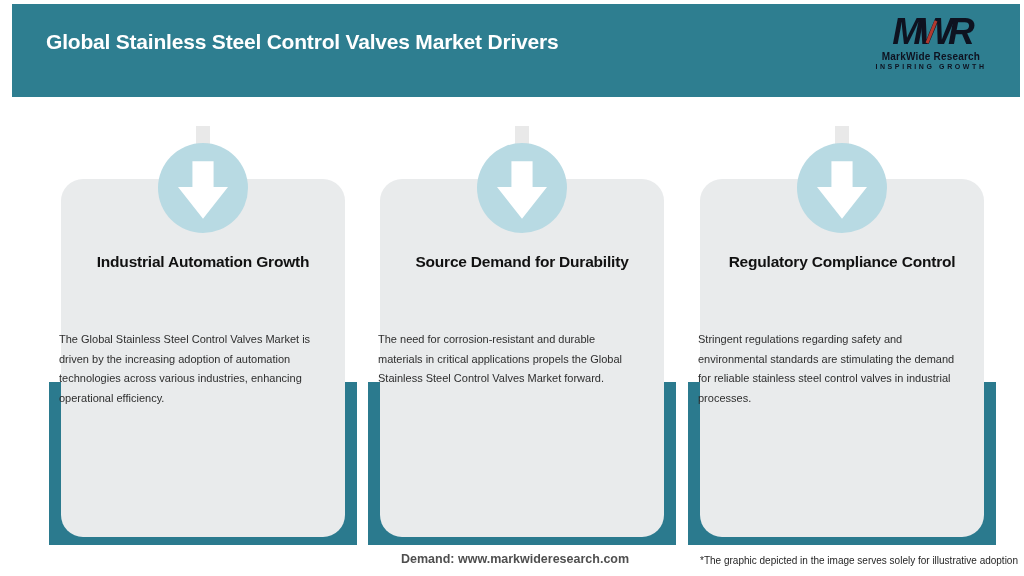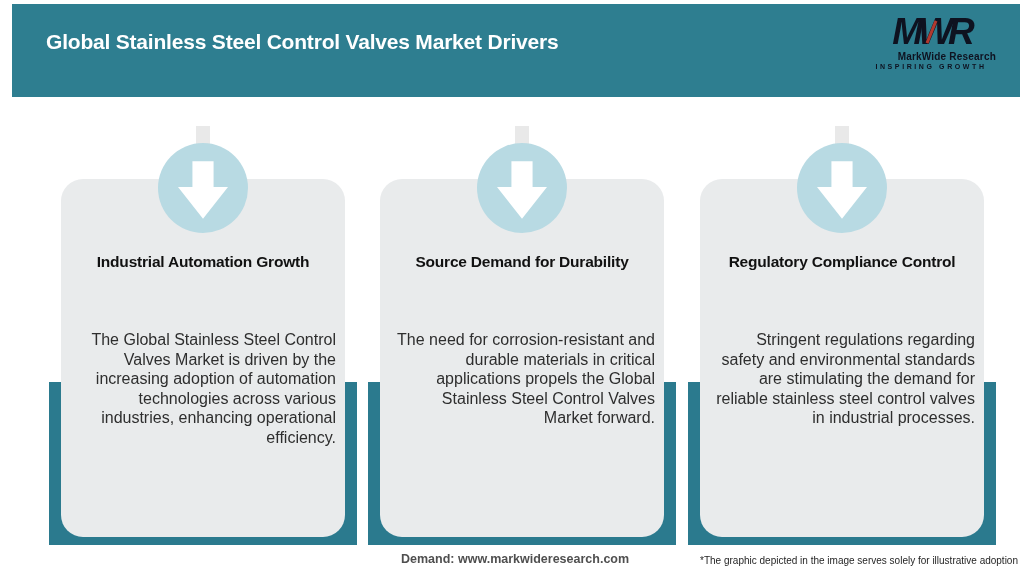--- a/index.html
+++ b/index.html
@@ -22,21 +22,21 @@
     color:#0e1220;
   }
   .logo-monogram {
     font-size:37px; font-weight:800; font-style:italic;
     letter-spacing:-5px; line-height:44px; position:relative; display:inline-block;
   }
   .logo-slash {
     position:absolute; left:38px; top:10px; width:3px; height:24px;
     background:#b03a30; transform:rotate(22deg);
   }
-  .logo-name { font-size:10px; font-weight:bold; margin-top:-3px; letter-spacing:0.2px;text-align:right; }
+  .logo-name { font-size:10px; font-weight:bold; margin-top:-3px; letter-spacing:0.2px; }
   .logo-tagline { font-size:7px; font-weight:bold; letter-spacing:2.6px; margin-top:1px; }
   
   .unit { position:absolute; top:0; width:308px; height:576px; }
   .frame {
     position:absolute; left:0; top:382px; width:308px; height:163px;
     background:#2b7a8e;
   }
   .card {
     position:absolute; left:12px; top:179px; width:284px; height:358px;
     background:#e9ebec; border-radius:22px;
@@ -50,22 +50,22 @@
     border-radius:50%; background:#b8dae3;
     display:flex; align-items:center; justify-content:center;
   }
   .arrow-svg { width:50px; height:58px; margin-top:4px; }
   .card-title {
     position:absolute; left:12px; top:250px; width:284px;
     text-align:center; font-size:15.5px; font-weight:bold; color:#111111;
     line-height:23px; letter-spacing:-0.2px;
   }
   .card-body {
-    position:absolute; left:25px; top:330px; width:262px;
-    font-size:16px; color:#2e2e2e; line-height:19.5px; text-align:right;
+    position:absolute; left:10px; top:330px; width:262px;
+    font-size:11px; color:#2e2e2e; line-height:19.5px; text-align:left;
   }
   
   .source {
     position:absolute; left:393px; top:552px;
     font-size:12.5px; font-weight:bold; color:#4f4f4f;
   }
   .disclaimer {
     position:absolute; right:14px; top:555px;
     font-size:10px; color:#1f1f1f;
   }

